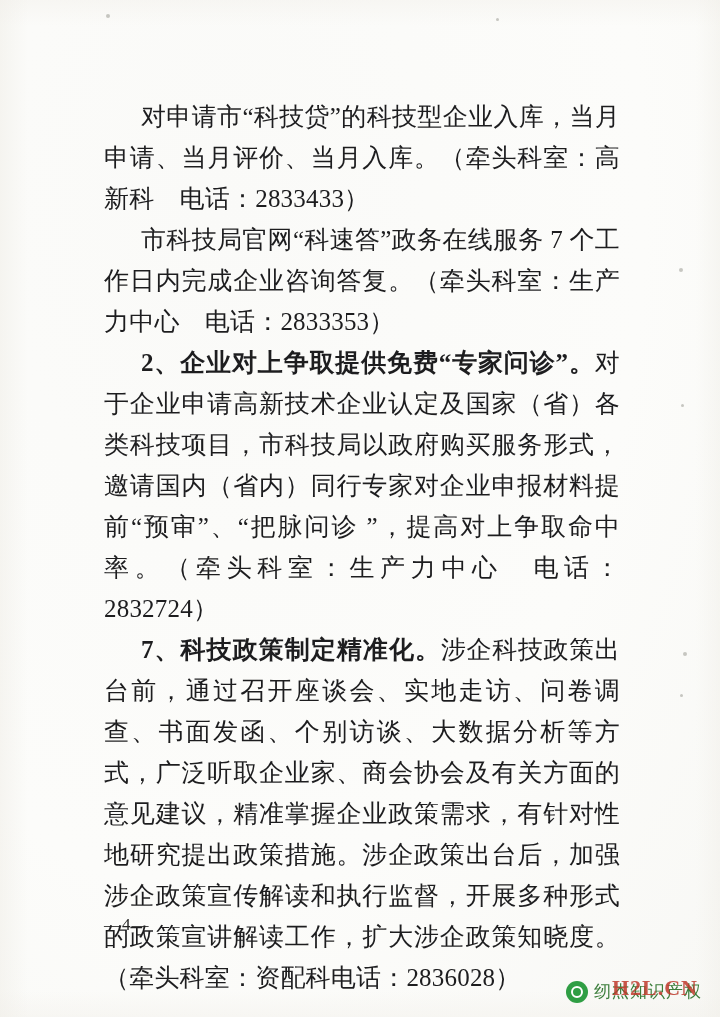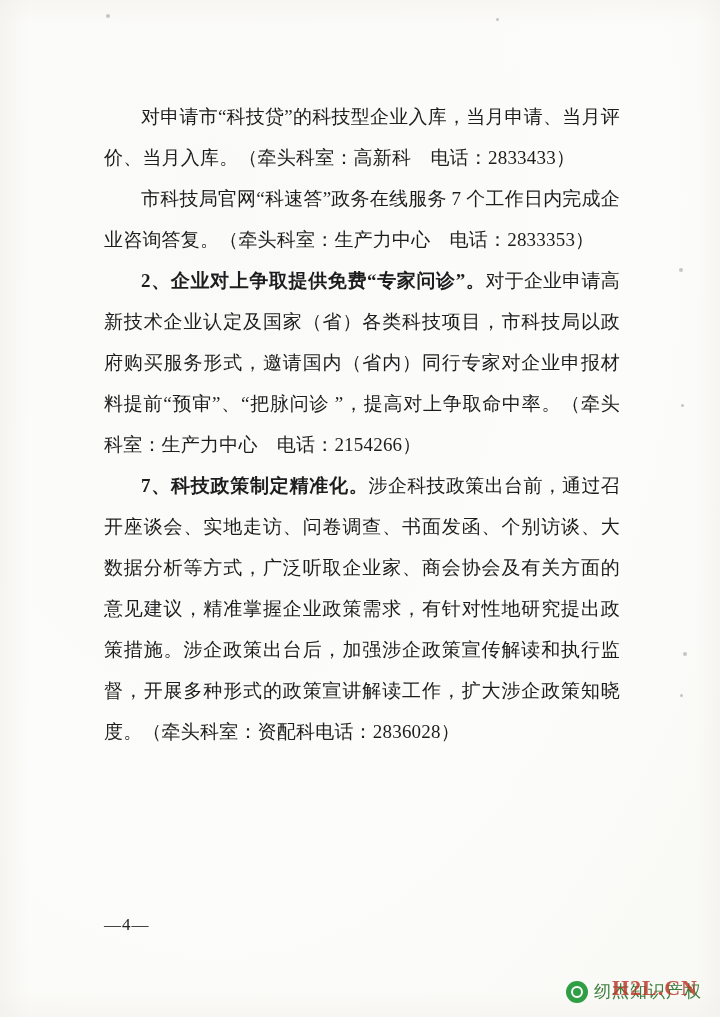--- a/index.html
+++ b/index.html
@@ -32,21 +32,21 @@
       linear-gradient(0deg, rgba(243,241,236,0.5) 0px, rgba(255,255,255,0) 26px);
   }
   .content {
     position: absolute;
     left: 104px;
     top: 96px;
     width: 516px;
   }
   p.para {
     margin: 0 0 0 0;
-    font-size: 19px;
+    font-size: 25px;
     line-height: 41px;
     color: #1d1d1f;
     text-align: justify;
     text-justify: inter-character;
     letter-spacing: 0.2px;
     text-indent: 37px;
   }
   p.para + p.para {
     margin-top: 0;
   }
@@ -140,21 +140,21 @@
 
     <p class="para">
       <span>对申请市“科技贷”的科技型企业入库，当月申请、当月评价、当月入库。（牵头科室：高新科　电话：2833433）</span>
     </p>
 
     <p class="para">
       <span>市科技局官网“科速答”政务在线服务 7 个工作日内完成企业咨询答复。（牵头科室：生产力中心　电话：2833353）</span>
     </p>
 
     <p class="para">
-      <span class="bold-lead">2、企业对上争取提供免费“专家问诊”。</span><span>对于企业申请高新技术企业认定及国家（省）各类科技项目，市科技局以政府购买服务形式，邀请国内（省内）同行专家对企业申报材料提前“预审”、“把脉问诊 ”，提高对上争取命中率。（牵头科室：生产力中心　电话：2154266）</span>
+      <span class="bold-lead">2、企业对上争取提供免费“专家问诊”。</span><span>对于企业申请高新技术企业认定及国家（省）各类科技项目，市科技局以政府购买服务形式，邀请国内（省内）同行专家对企业申报材料提前“预审”、“把脉问诊 ”，提高对上争取命中率。（牵头科室：生产力中心　电话：2832724）</span>
     </p>
 
     <p class="para">
       <span class="bold-lead">7、科技政策制定精准化。</span><span>涉企科技政策出台前，通过召开座谈会、实地走访、问卷调查、书面发函、个别访谈、大数据分析等方式，广泛听取企业家、商会协会及有关方面的意见建议，精准掌握企业政策需求，有针对性地研究提出政策措施。涉企政策出台后，加强涉企政策宣传解读和执行监督，开展多种形式的政策宣讲解读工作，扩大涉企政策知晓度。（牵头科室：资配科电话：2836028）</span>
     </p>
 
 
   </div>
 
   <div class="page-number">—4—</div>

